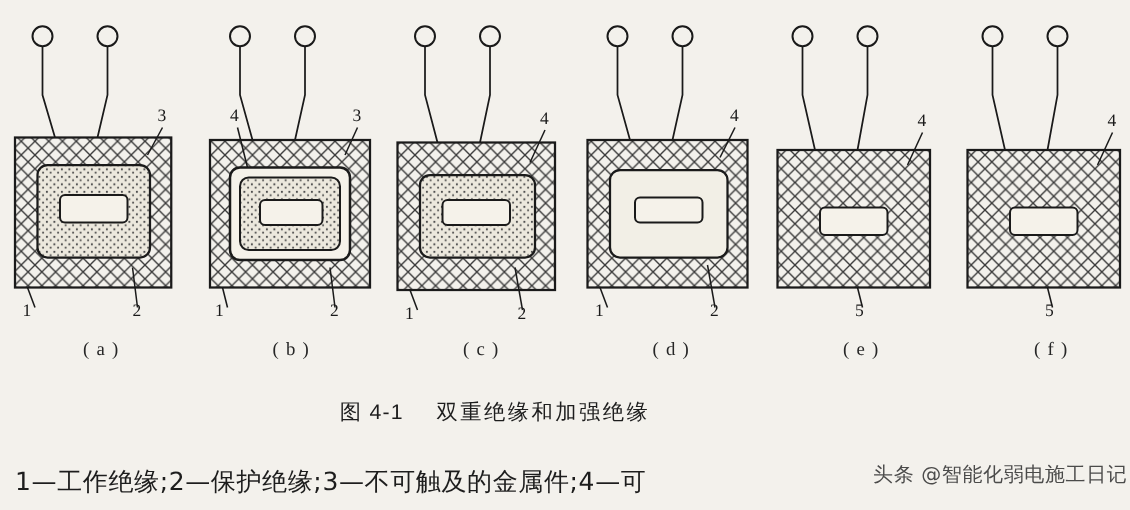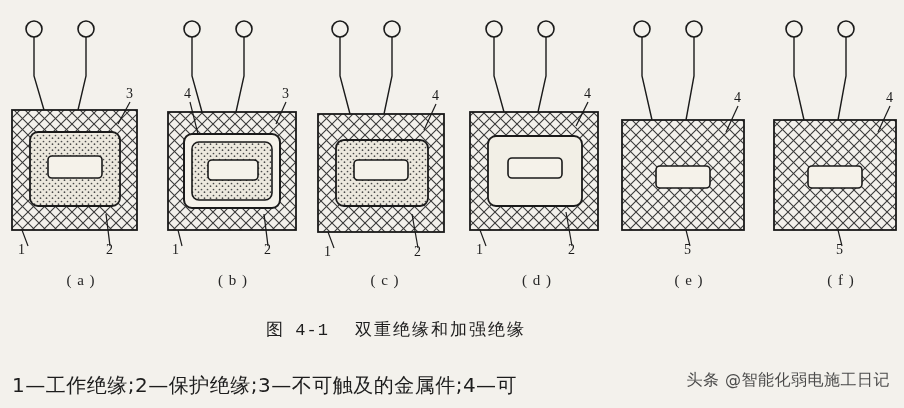--- a/index.html
+++ b/index.html
@@ -50,40 +50,40 @@
 
   .fig-title {
     position: absolute;
     left: 0;
     top: 318px;
     width: 792px;
     text-align: center;
     font-size: 17px;
     color: #1d1d1d;
     letter-spacing: 2px;
-    font-family: Liberation Mono, monospace;
+    font-family: Liberation Sans, sans-serif;
   }
   .fig-title .num { letter-spacing: 1px; }
   .fig-title .gap { display: inline-block; width: 26px; }
 
   .legend {
     position: absolute;
     left: 12px;
     top: 372px;
     width: 700px;
     font-size: 20px;
     color: #1d1d1d;
     letter-spacing: 0.5px;
     font-family: "DejaVu Sans", sans-serif;
     white-space: nowrap;
   }
 
   .watermark {
     position: absolute;
-    right: 14px;
+    right: 2px;
     top: 370px;
     font-size: 16px;
     color: #3d3d3d;
     font-family: "DejaVu Sans", sans-serif;
     letter-spacing: 0.5px;
     opacity: 0.92;
   }
 
   .lbl {
     position: absolute;

